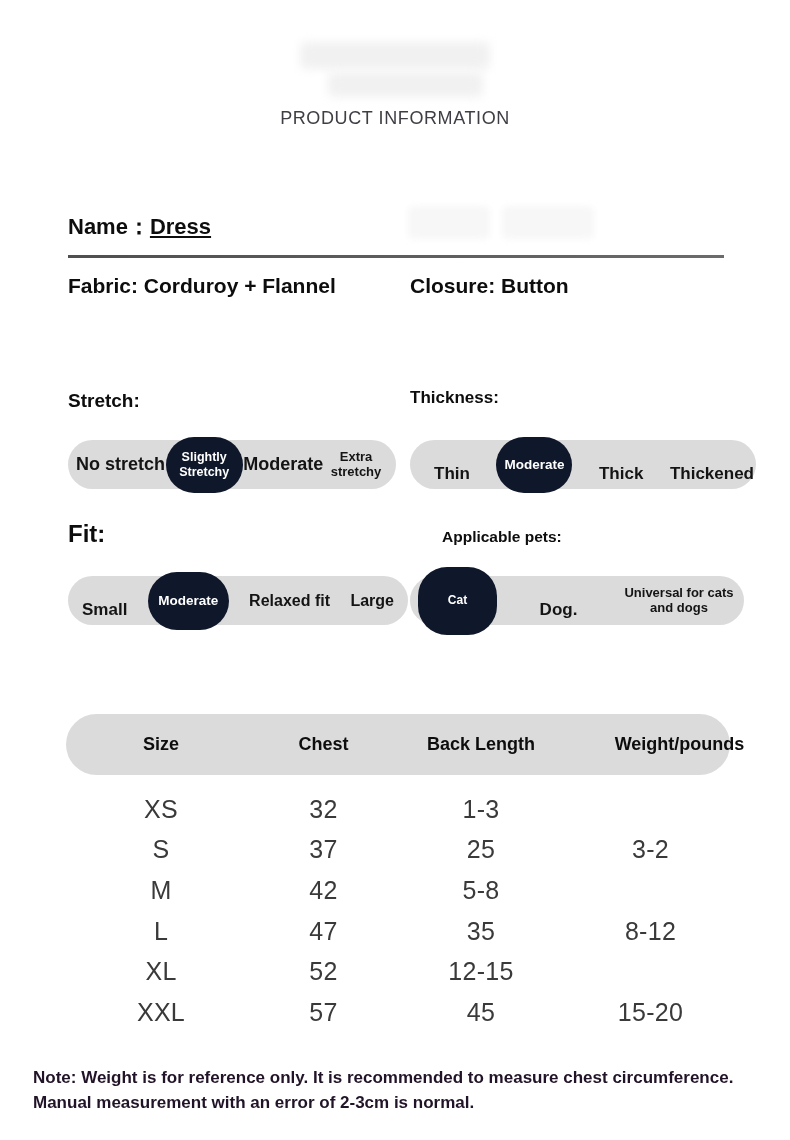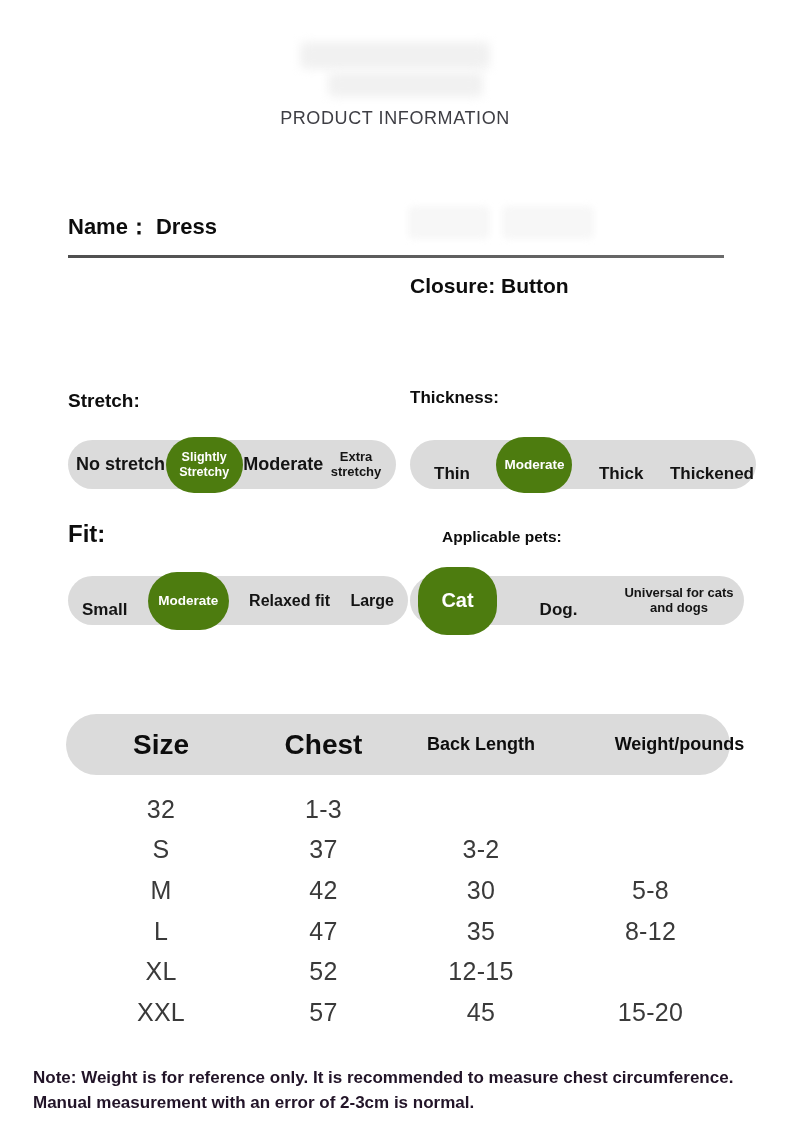--- a/index.html
+++ b/index.html
@@ -15,21 +15,21 @@
   .ghost{position:absolute;background:#f1f1f1;border-radius:6px;filter:blur(5px);}
   .ghost.faint{background:#f7f7f7;filter:blur(3px);}
   
   .product-title{
     position:absolute;top:108px;left:0;width:100%;
     text-align:center;font-size:18px;font-weight:500;
     letter-spacing:.6px;color:#3e3e44;
   }
   
   .name-row{position:absolute;top:212px;left:68px;font-size:22px;font-weight:700;color:#0d0d0d;}
-  .name-row .val{margin-left:6px;}
+  .name-row .val{text-decoration:underline;}
   .divider{position:absolute;top:255px;left:68px;width:656px;height:3px;
     background:linear-gradient(to right,#4f4f4f,#6b6b6b);}
   
   .spec{position:absolute;top:274px;font-size:21px;font-weight:700;color:#0d0d0d;}
   .spec.left{left:68px;} .spec.right{left:410px;}
   
   .attr-label{position:absolute;font-weight:700;color:#0d0d0d;text-align:center;}
   .lbl-stretch{top:390px;left:68px;font-size:19px;}
   .lbl-thickness{top:388px;left:410px;font-size:17px;}
   .lbl-fit{top:520px;left:68px;font-size:24px;}
@@ -40,39 +40,39 @@
   }
   .bar-stretch{top:440px;left:68px;width:312px;padding:0 8px;}
   .bar-thickness{top:440px;left:410px;width:320px;padding:0 2px 0 24px;}
   .bar-fit{top:576px;left:68px;width:312px;padding:0 14px;}
   .bar-pets{top:576px;left:410px;width:320px;padding:0 6px 0 8px;}
   .opt{font-weight:700;color:#141414;text-align:center;line-height:1.1;white-space:nowrap;}
   .opt.wrap{white-space:normal;}
   .opt-15{font-size:18px;} .opt-16{font-size:16px;} .opt-17{font-size:17px;margin-top:20px;}
   .opt-13{font-size:13px;}
   .sel-pill{
-    background:#4d7c0f;color:#ffffff;border-radius:29px;
+    background:#0f172a;color:#ffffff;border-radius:29px;
     display:flex;align-items:center;justify-content:center;
     text-align:center;font-weight:700;line-height:1.15;flex:0 0 auto;
   }
   .pill-a{width:77px;height:56px;font-size:12.5px;}  
   .pill-b{width:76px;height:56px;font-size:13.5px;}  
   .pill-c{width:81px;height:58px;font-size:13.5px;}  
-  .pill-d{width:79px;height:68px;font-size:20px;}    
+  .pill-d{width:79px;height:68px;font-size:12px;}    
   .w-narrow{width:64px;display:inline-block;}
   .w-uni{width:118px;display:inline-block;font-size:13px;}
   
   .thead{
     position:absolute;top:714px;left:66px;width:664px;height:61px;
     background:#DBDBDB;border-radius:31px;
     display:grid;grid-template-columns:190px 135px 180px 159px;
     align-items:center;
   }
   .th{font-weight:700;text-align:center;color:#0d0d0d;white-space:nowrap;}
-  .th-0,.th-1{font-size:28px;text-align:center;}
+  .th-0,.th-1{font-size:18px;text-align:center;}
   .th-2,.th-3{font-size:18px;}
   .th-3{transform:translateX(29px);}
   .tbody{position:absolute;top:789px;left:66px;width:664px;}
   .trow{
     display:grid;grid-template-columns:190px 135px 180px 159px;
     height:40.6px;align-items:center;
   }
   .tcell{
     text-align:center;font-size:25px;font-weight:500;color:#3a3a3a;
     letter-spacing:.3px;
@@ -93,20 +93,21 @@
   <div class="ghost faint" style="left:408px;top:206px;width:82px;height:33px;"></div>
   <div class="ghost faint" style="left:502px;top:206px;width:92px;height:33px;"></div>
 
   <div class="product-title">PRODUCT INFORMATION</div>
 
   <div class="name-row">
     <span>Name：</span><span class="val">Dress</span>
   </div>
   <div class="divider"></div>
 
+  <div class="spec left">Fabric: Corduroy + Flannel</div>
   <div class="spec right">Closure: Button</div>
 
   <div class="attr-label lbl-stretch">Stretch:</div>
   <div class="bar bar-stretch">
     <span class="opt opt-15">No stretch</span>
     <span class="sel-pill pill-a">
         <span class="w-narrow">Slightly Stretchy</span>
       </span>
     <span class="opt opt-15">Moderate</span>
     <span class="opt opt-13 wrap"><span class="w-narrow">Extra stretchy</span></span>
@@ -136,32 +137,33 @@
   </div>
 
   <div class="thead">
     <div class="th th-0">Size</div>
     <div class="th th-1">Chest</div>
     <div class="th th-2">Back Length</div>
     <div class="th th-3">Weight/pounds</div>
   </div>
   <div class="tbody">
       <div class="trow">
+        <div class="tcell">XS</div>
         <div class="tcell">32</div>
         <div class="tcell">1-3</div>
       </div>
       <div class="trow">
         <div class="tcell">S</div>
         <div class="tcell">37</div>
+        <div class="tcell">25</div>
         <div class="tcell">3-2</div>
       </div>
       <div class="trow">
         <div class="tcell">M</div>
         <div class="tcell">42</div>
-        <div class="tcell">30</div>
         <div class="tcell">5-8</div>
       </div>
       <div class="trow">
         <div class="tcell">L</div>
         <div class="tcell">47</div>
         <div class="tcell">35</div>
         <div class="tcell">8-12</div>
       </div>
       <div class="trow">
         <div class="tcell">XL</div>

